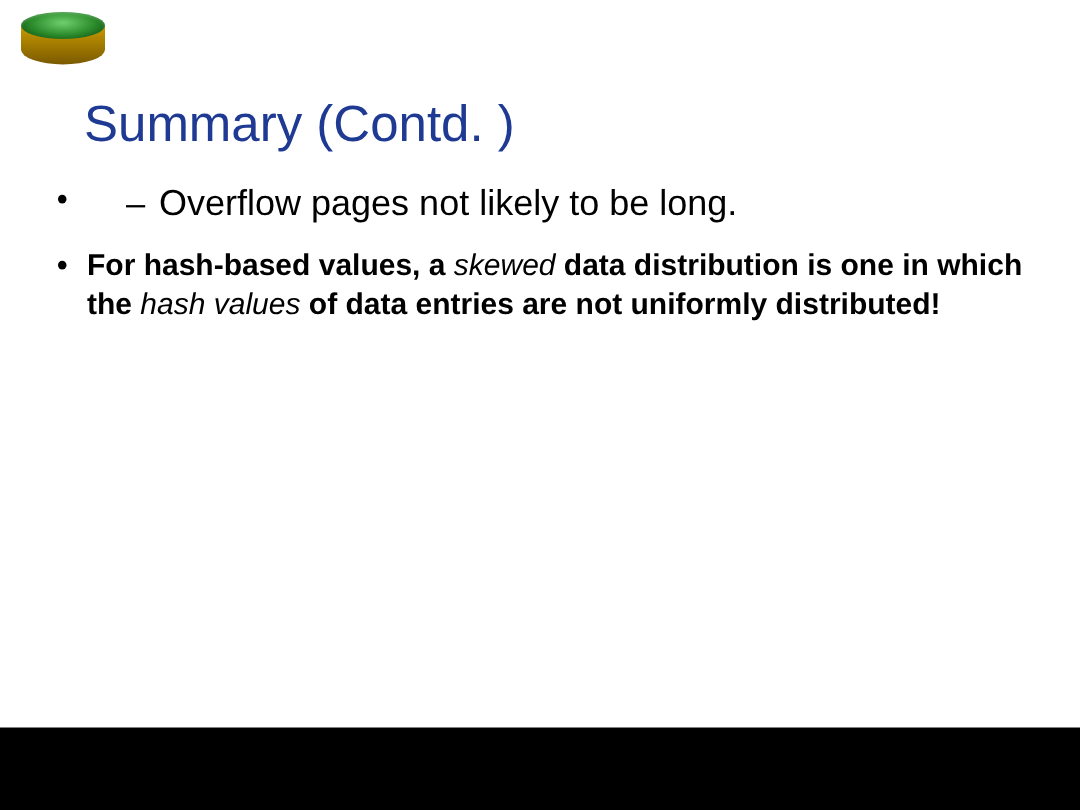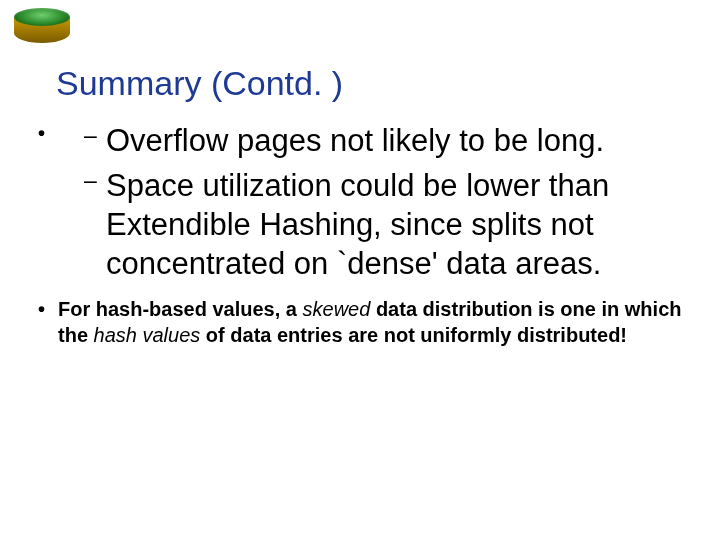--- a/index.html
+++ b/index.html
@@ -29,21 +29,21 @@
     position: absolute;
     top: 9px; left: 0;
     width: 56px; height: 26px;
     background: linear-gradient(#c99a00, #7a5a00);
     border-bottom-left-radius: 28px 10px;
     border-bottom-right-radius: 28px 10px;
   }
   .slide {
     position: absolute;
     top: 0; left: 0;
-    width: 720px; height: 540px;
+    width: 720px; height: 485px;
     background: #fff;
     padding: 56px 28px 24px 28px;
   }
   .title {
     font-family: Verdana, Arial, sans-serif;
     font-size: 34px;
     color: #1f3a93;
     margin: 8px 0 18px 28px;
     font-weight: 400;
   }
@@ -68,21 +68,21 @@
     color: #000;
   }
   ul.lvl2 {
     list-style: none;
     margin: 10px 0 12px 26px;
     font-weight: 400;
   }
   ul.lvl2 > li {
     position: relative;
     padding-left: 22px;
-    font-size: 31px;
+    font-size: 24px;
     line-height: 1.26;
     margin-bottom: 6px;
   }
   ul.lvl2 > li::before {
     content: "–";
     position: absolute;
     left: 0;
     top: 0;
     font-size: 23px;
   }
@@ -99,21 +99,20 @@
     <div class="cyl-body"></div>
     <div class="cyl-top"></div>
   </div>
 
   <h1 class="title">Summary (Contd. )</h1>
 
   <ul class="lvl1">
     <li>
       <ul class="lvl2">
         <li>Overflow pages not likely to be long.</li>
-        <li>Space utilization could be lower than Extendible Hashing, since splits not concentrated on `dense' data areas.</li>
       </ul>
     </li>
     <li>
       <span class="plain">For hash-based values, a </span><span class="skewed">skewed</span><span class="plain"> data distribution is one in which the </span><span class="hashvals">hash values</span><span class="plain"> of data entries are not uniformly distributed!</span>
     </li>
   </ul>
 
 </div>
 
 </body></html>

